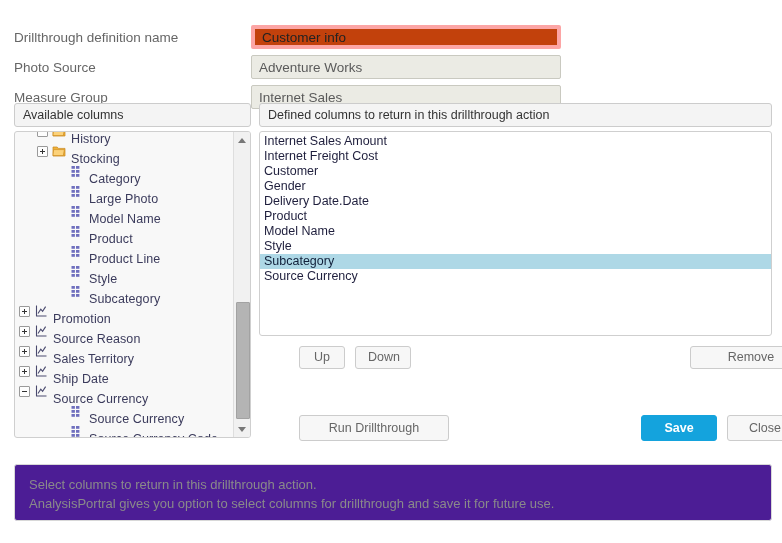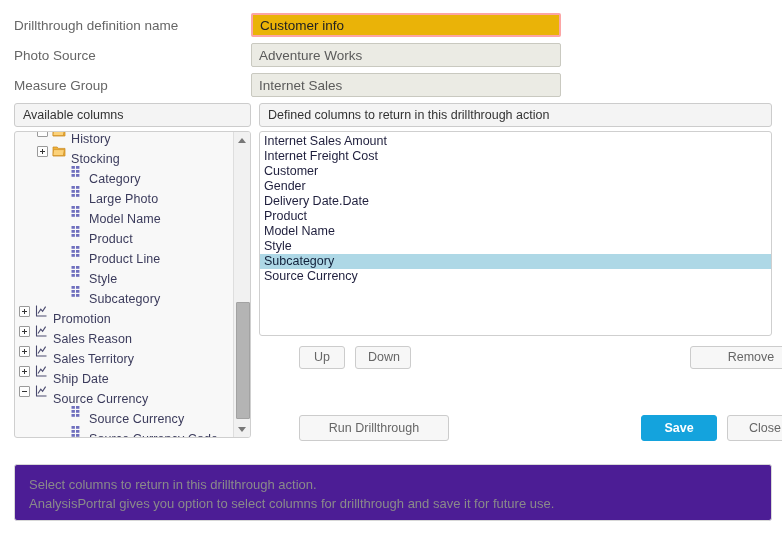--- a/index.html
+++ b/index.html
@@ -13,21 +13,21 @@
     font-family: "Liberation Sans", sans-serif;
     font-size: 13px;
     color: #555555;
     overflow: hidden;
     position: relative;
   }
 
   
   .form-area {
     position: absolute;
-    left: 0; top: 4px;
+    left: 0; top: 16px;
     width: 778px;
   }
   .form-row {
     display: flex;
     align-items: center;
     height: 22px;
     margin-bottom: 8px;
   }
   .form-row:first-child { margin-top: 10px; }
   .form-label {
@@ -46,22 +46,22 @@
     font-family: "Liberation Sans", sans-serif;
     font-size: 13.5px;
     line-height: 20px;
     color: #444444;
     border: 1px solid #cccccc;
     border-radius: 2px;
     background: #ffffff;
     outline: none;
   }
   .form-field.focused {
-    border: 2px solid #fca5a5;
-    background: #eab308;
+    border: 4px solid #fca5a5;
+    background: #c2410c;
     color: #222222;
   }
   .form-field.readonly {
     background: #ebebe4;
     border: 1px solid #c9c9c0;
     color: #5a5a5a;
   }
 
   
   .panel-headers {
@@ -414,21 +414,21 @@
             <path d="M4 9.5L6.8 5.2 8.6 7.4 11.6 2.6" fill="none" stroke="#4a4a6e" stroke-width="1.1"></path>
           </svg>
           <span class="lbl">Promotion</span>
         </div>
         <div class="tree-row indent-0">
           <span class="expander plus"></span>
           <svg class="ico" viewBox="0 0 14 14">
             <path d="M2.5 1.5V12h10" fill="none" stroke="#4a4a6e" stroke-width="1.1"></path>
             <path d="M4 9.5L6.8 5.2 8.6 7.4 11.6 2.6" fill="none" stroke="#4a4a6e" stroke-width="1.1"></path>
           </svg>
-          <span class="lbl">Sales Reason</span>
+          <span class="lbl">Source Reason</span>
         </div>
         <div class="tree-row indent-0">
           <span class="expander plus"></span>
           <svg class="ico" viewBox="0 0 14 14">
             <path d="M2.5 1.5V12h10" fill="none" stroke="#4a4a6e" stroke-width="1.1"></path>
             <path d="M4 9.5L6.8 5.2 8.6 7.4 11.6 2.6" fill="none" stroke="#4a4a6e" stroke-width="1.1"></path>
           </svg>
           <span class="lbl">Sales Territory</span>
         </div>
         <div class="tree-row indent-0">

